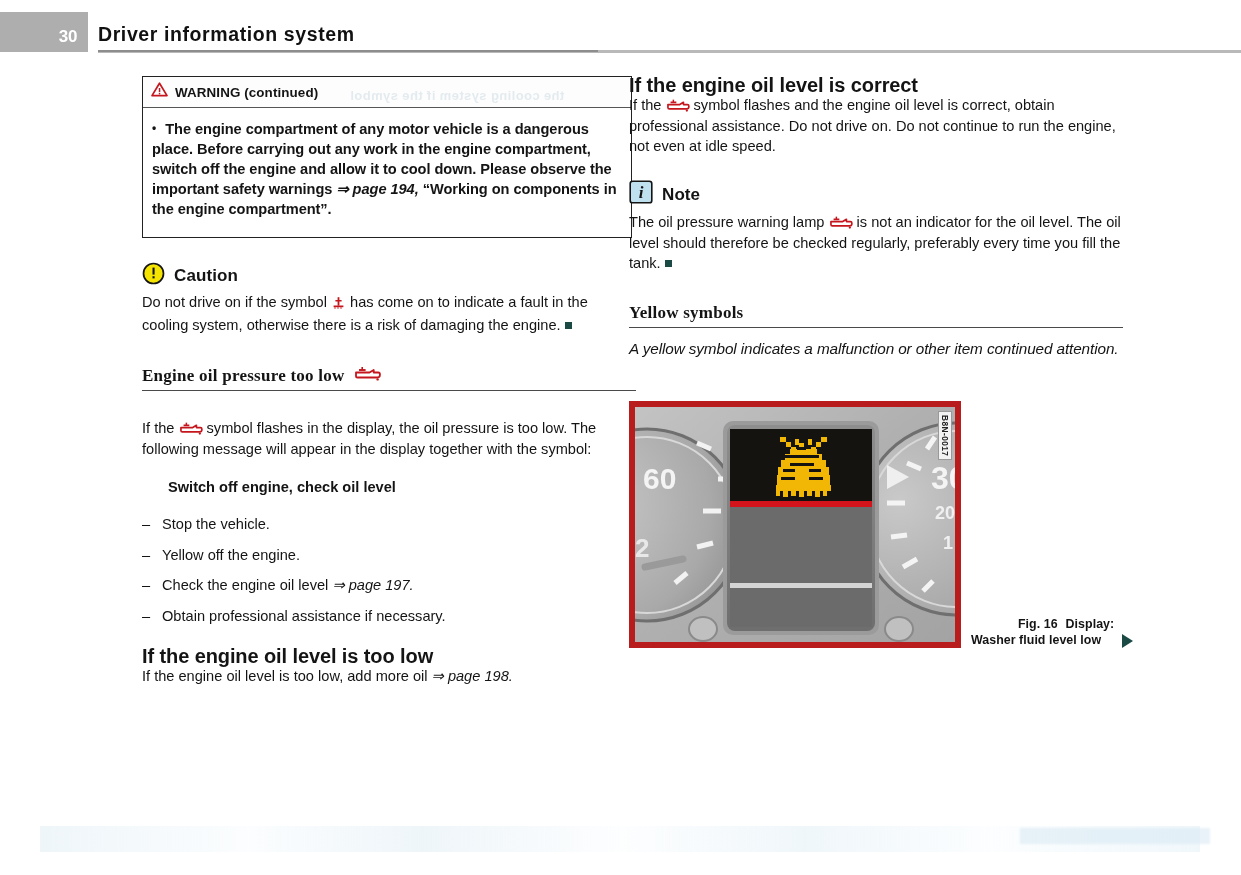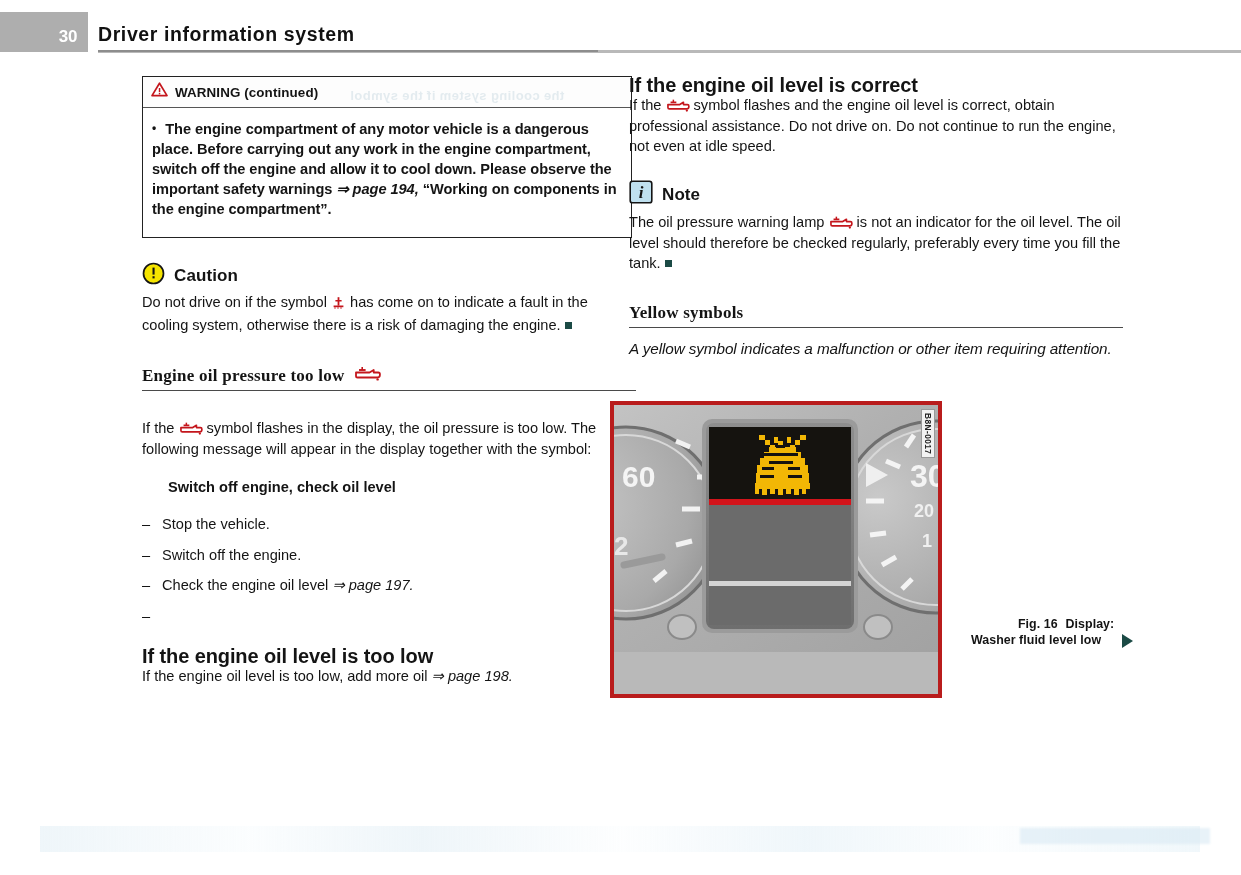--- a/index.html
+++ b/index.html
@@ -167,23 +167,23 @@
     display: inline-block;
     width: 7px; height: 7px;
     background: #1b4a45;
     margin-left: 4px;
     vertical-align: 1px;
   }
 
   
   .figure {
     position: absolute;
-    left: 610px; top: 401px;
-    width: 332px; height: 297px;
-    border: 4px solid #b91c1c;
+    left: 629px; top: 401px;
+    width: 332px; height: 247px;
+    border: 6px solid #b91c1c;
     box-sizing: border-box;
     overflow: hidden;
     background: #b9b9b9;
   }
   .fig-caption {
     position: absolute;
     left: 971px; top: 617px;
     width: 175px;
     font-size: 12.4px;
     font-weight: bold;
@@ -317,28 +317,29 @@
   <div class="sp-18"></div>
   <p class="msg-line">Switch off engine, check oil level</p>
   <div class="sp-18"></div>
 
   <div class="dash-item">
     <span class="dash">–</span>
     <span>Stop the vehicle.</span>
   </div>
   <div class="dash-item">
     <span class="dash">–</span>
-    <span>Switch off the engine.</span>
+    <span>Yellow off the engine.</span>
   </div>
   <div class="dash-item">
     <span class="dash">–</span>
     <span>Check the engine oil level <i>⇒ page 197.</i></span>
   </div>
   <div class="dash-item">
     <span class="dash">–</span>
+    <span>Obtain professional assistance if necessary.</span>
   </div>
 
   <div class="sp-10"></div>
   <p class="sub-heading">If the engine oil level is too low</p>
   <p><span>If the engine oil level is too low, add more oil </span><i>⇒ page 198.</i></p>
 </div>
 
 <div class="col col-right">
 
   <p class="sub-heading">If the engine oil level is correct</p>
@@ -368,21 +369,21 @@
       <path d="M8.2 1.9 v3.0" stroke="#c4161c" stroke-width="1.7"></path>
       <circle cx="23.6" cy="14.4" r="1.3" fill="#c4161c"></circle>
     </svg></span><span> is not an indicator for the oil level. The oil level should therefore be checked regularly, preferably every time you fill the tank.</span><span class="end-sq"></span></p>
 
   <div class="sp-30"></div>
 
   <div class="section-heading">
     <span>Yellow symbols</span>
   </div>
   <div class="sp-10"></div>
-  <p class="italic-lead">A yellow symbol indicates a malfunction or other item requiring attention.</p>
+  <p class="italic-lead">A yellow symbol indicates a malfunction or other item continued attention.</p>
 </div>
 
 <div class="figure">
   <svg width="332" height="247" viewBox="0 0 332 247" style="display:block;">
     <defs>
       <linearGradient id="panelG" x1="0" y1="0" x2="1" y2="1">
         <stop offset="0%" stop-color="#c3c3c3"></stop>
         <stop offset="45%" stop-color="#b0b0b0"></stop>
         <stop offset="100%" stop-color="#a2a2a2"></stop>
       </linearGradient>

